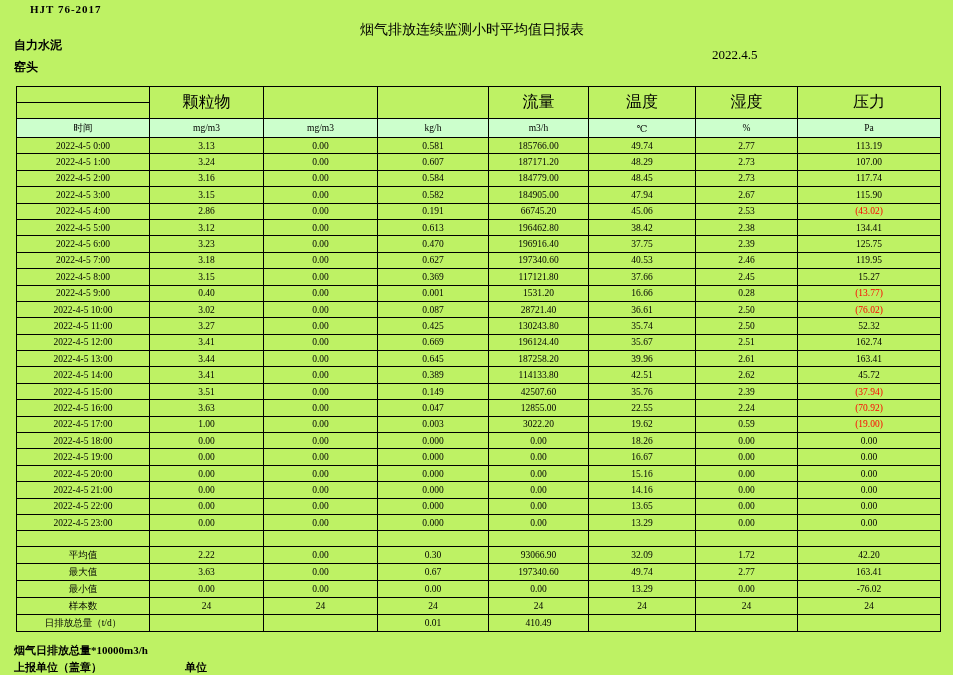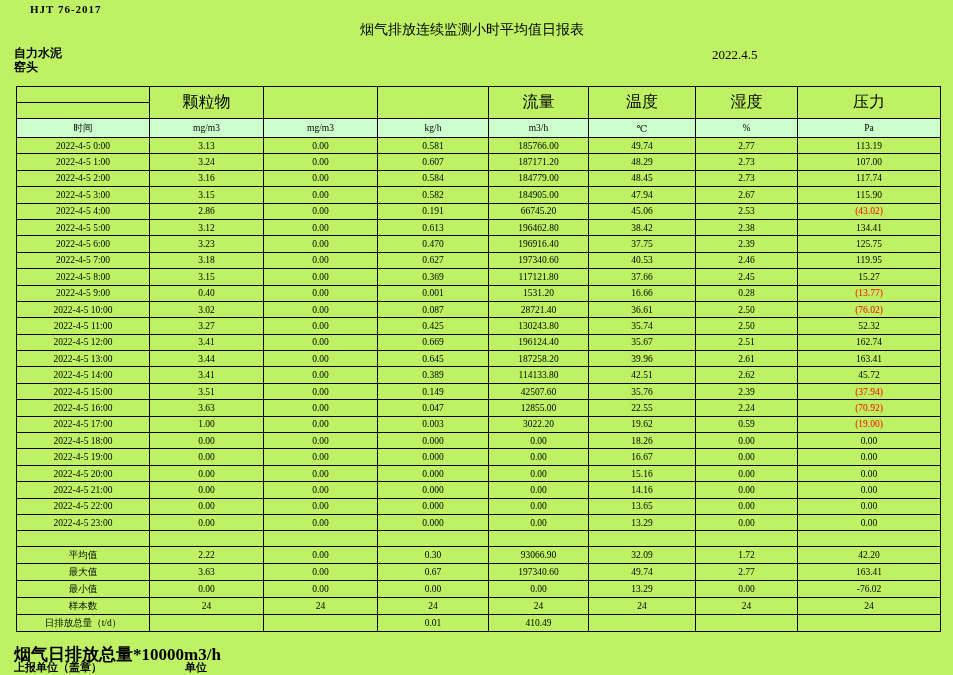--- a/index.html
+++ b/index.html
@@ -3,21 +3,21 @@
 <meta charset="utf-8">
 <style>
   html,body { margin:0; padding:0; background:#fff; }
   .page {
     position:relative; width:953px; height:675px; background:#bef264;
     font-family:"Liberation Serif","DejaVu Serif",serif; color:#000;
     overflow:hidden;
   }
   .doc-code   { position:absolute; left:30px;  top:3px;  font-size:11px; font-weight:bold; letter-spacing:1px; }
   .title      { position:absolute; left:0; top:21px; width:944px; text-align:center; font-size:14px; font-weight:normal; }
-  .company    { position:absolute; left:14px;  top:37px; font-size:12px; font-weight:bold;margin-top:8px; }
+  .company    { position:absolute; left:14px;  top:37px; font-size:12px; font-weight:bold; }
   .unit-name  { position:absolute; left:14px;  top:59px; font-size:12px; font-weight:bold;text-align:center; }
   .date       { position:absolute; left:712px; top:39px; font-size:13px;margin-top:8px; }
 
   table.report {
     position:absolute; left:16px; top:86px; width:924px;
     border-collapse:collapse; table-layout:fixed;
   }
   table.report td {
     border:1px solid #000; text-align:center; vertical-align:middle;
     font-size:9.5px; padding:0; white-space:nowrap; overflow:hidden;
@@ -25,21 +25,21 @@
   tr.group-row td { height:30px; font-size:16px; }
   td.split-cell { padding:0; }
   td.split-cell .half { height:15px; }
   td.split-cell .half.top { border-bottom:1px solid #000; }
   tr.units-row td { height:18px; background:var(--hdr-green,#ccffcc); }
   tr.data-row td { height:15.4px; }
   tr.spacer-row td { height:15px; }
   tr.summary-row td { height:16px; }
   td.neg { color:#ff0000; }
 
-  .footer-note { position:absolute; left:14px;  top:643px; font-size:17px; font-weight:bold; }
+  .footer-note { position:absolute; left:14px;  top:643px; font-size:11px; font-weight:bold; }
   .footer-org  { position:absolute; left:14px;  top:660px; font-size:11px; font-weight:bold; }
   .footer-unit { position:absolute; left:185px; top:660px; font-size:11px; font-weight:bold; }
 </style>
 </head>
 <body>
 
 <div class="page" style="--hdr-green: #ccffcc;">
 
   <div class="doc-code">HJT 76-2017</div>
   <div class="title">烟气排放连续监测小时平均值日报表</div>

